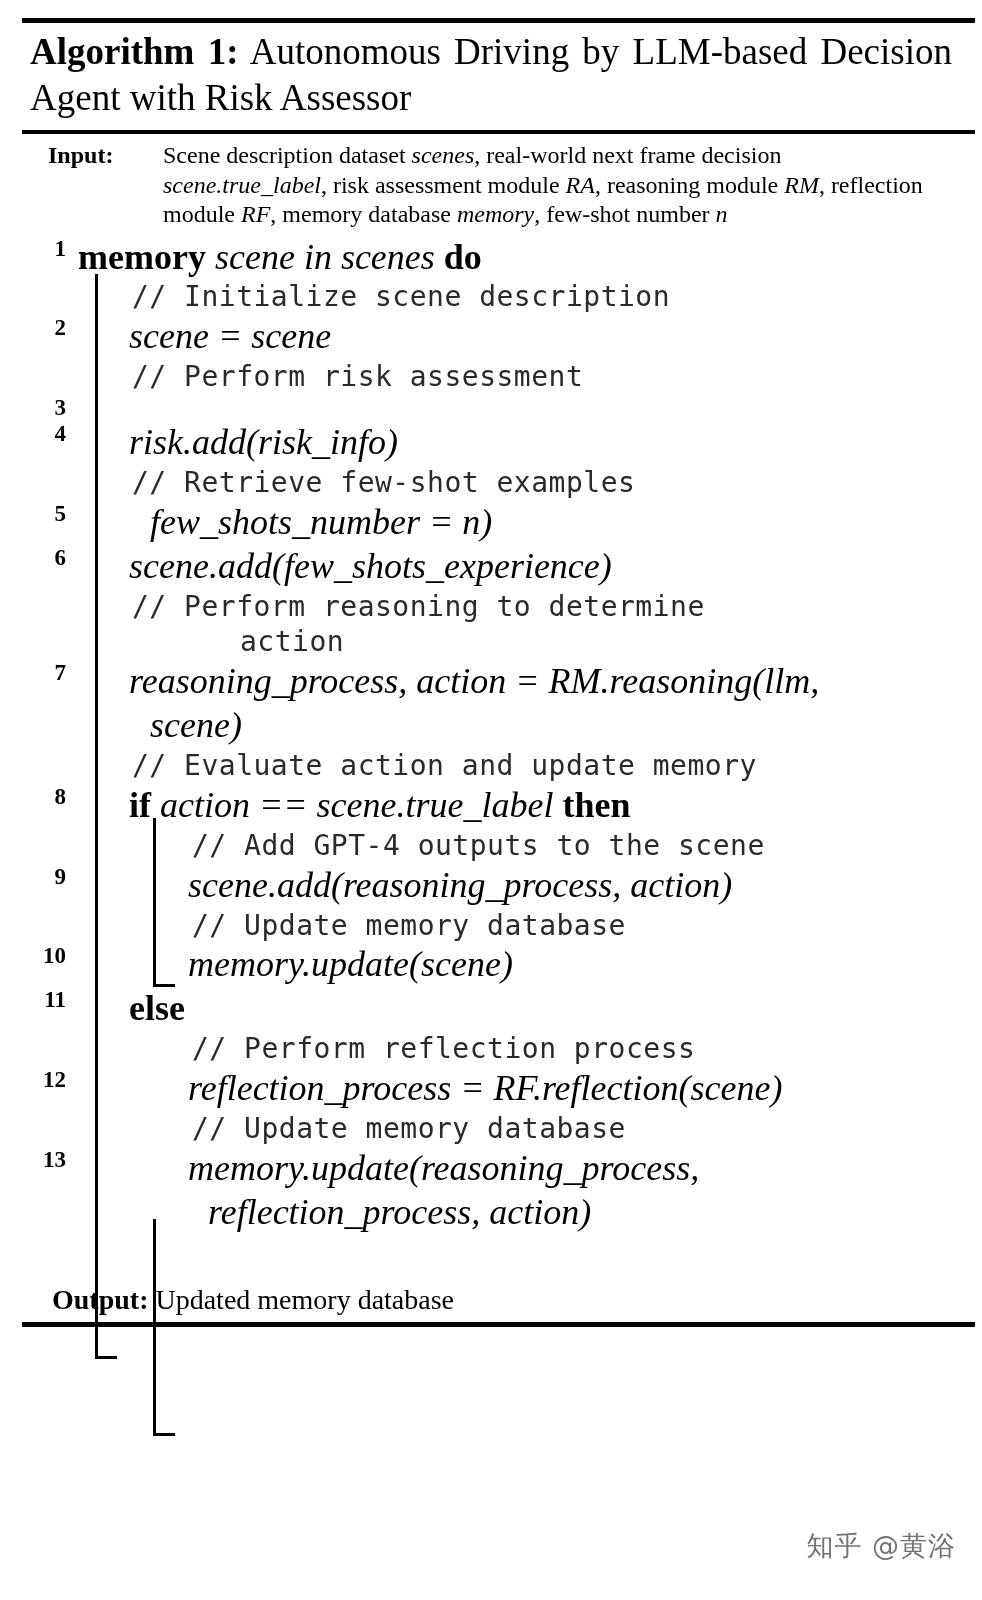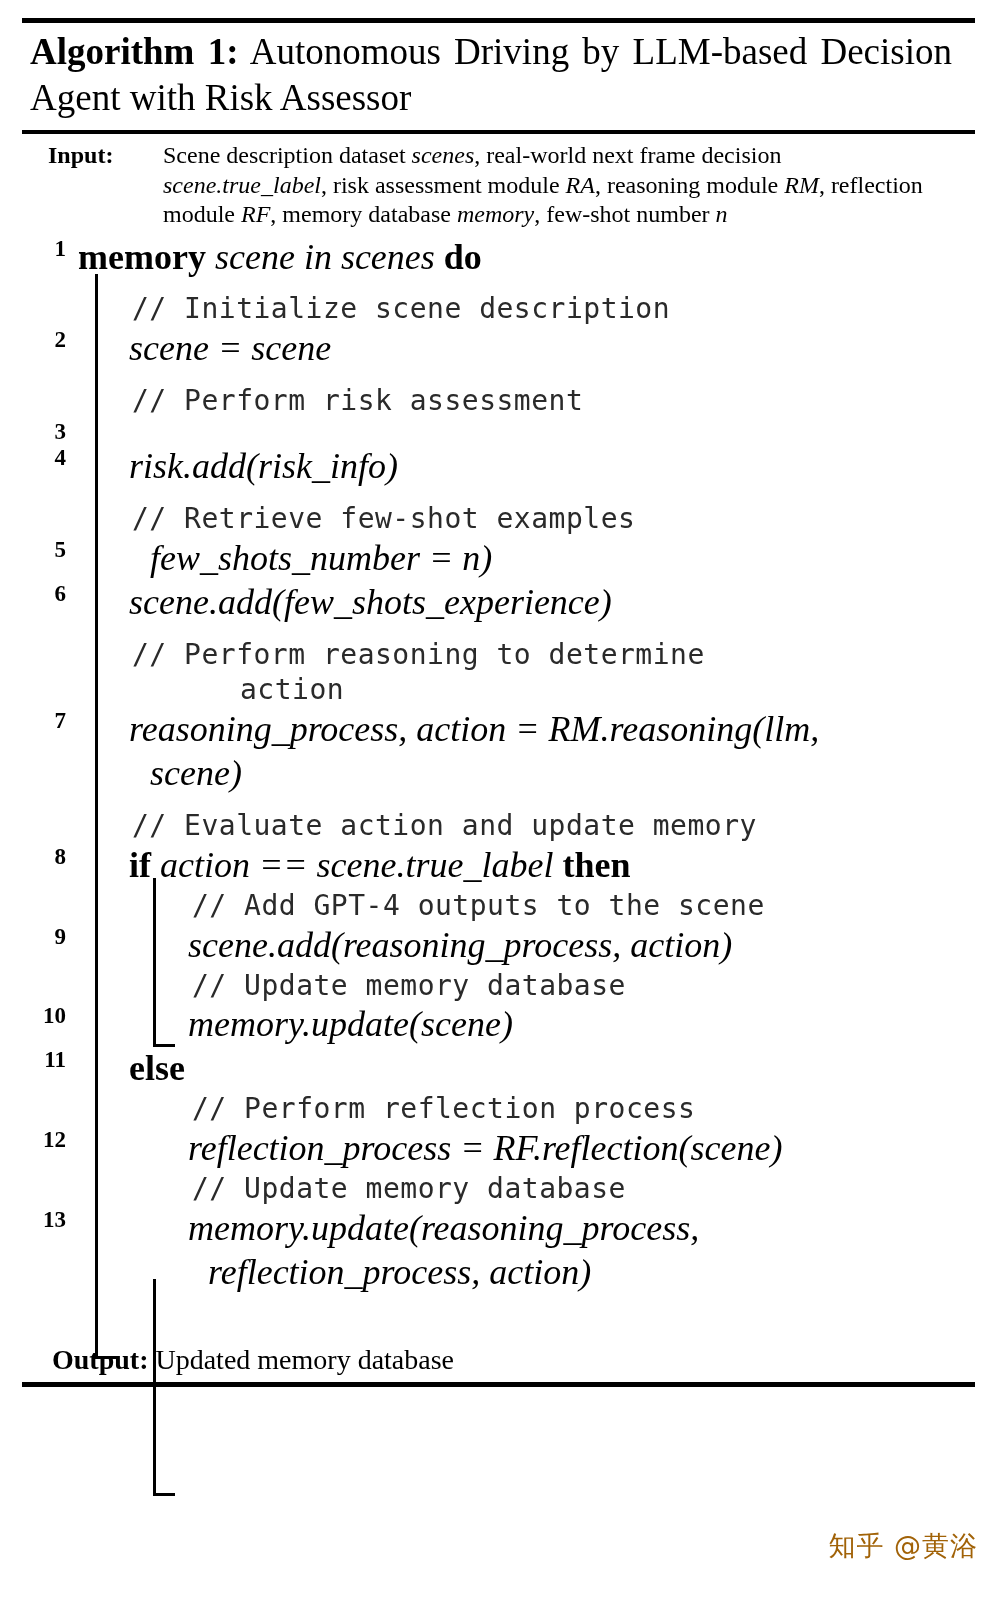--- a/index.html
+++ b/index.html
@@ -120,21 +120,21 @@
     font-size: 28px;
     line-height: 1.28;
     color: #2a2a2a;
     display: block;
     letter-spacing: 0.5px;
   }
 
   
   .lvl0 { margin-left: 56px; }
   .lvl1 { margin-left: 107px; }
-  .lvl1c { margin-left: 110px; margin-top: 12px; }
+  .lvl1c { margin-left: 110px; }
   .lvl2 { margin-left: 166px; }
   .lvl2c { margin-left: 170px; }
 
   
   .cont1 { margin-left: 128px; }
   .cont2 { margin-left: 186px; }
   .contc2 { margin-left: 218px; }
 
   
   .vrule {
@@ -163,24 +163,24 @@
   }
   .vrule-else {
     left: 131px;
     top: 232px;
     height: 214px;
   }
 
   
   .watermark {
     position: absolute;
-    right: 4px;
+    right: 26px;
     bottom: 36px;
     font-size: 27px;
-    color: #a16207;
+    color: #737373;
     font-family: "DejaVu Sans", sans-serif;
     letter-spacing: 1px;
     white-space: nowrap;
   }
 </style>
 </head>
 <body>
 
 <div class="algorithm">
 

